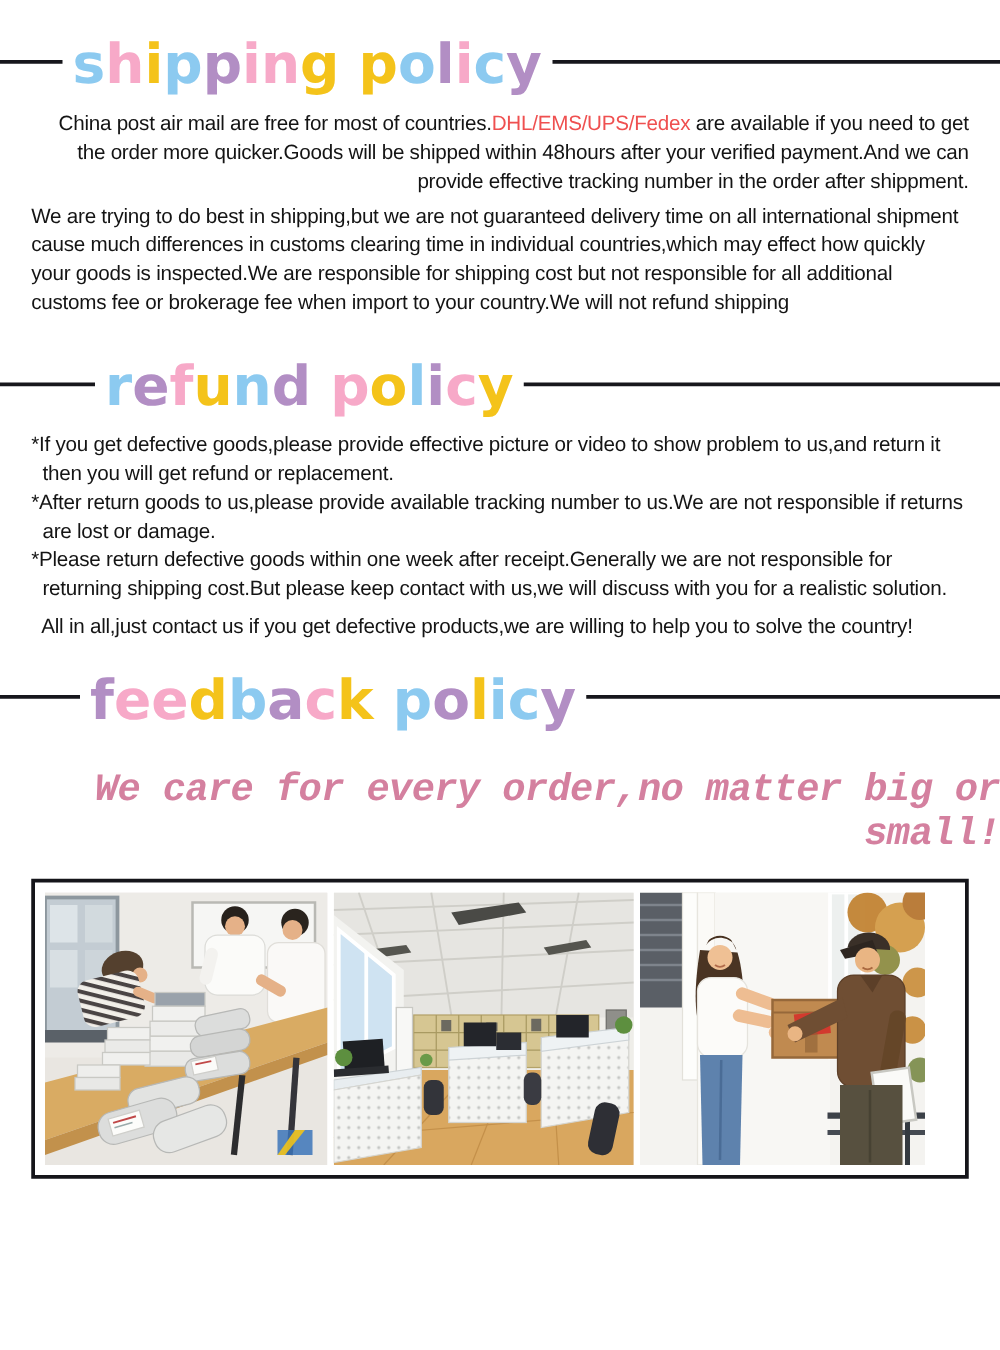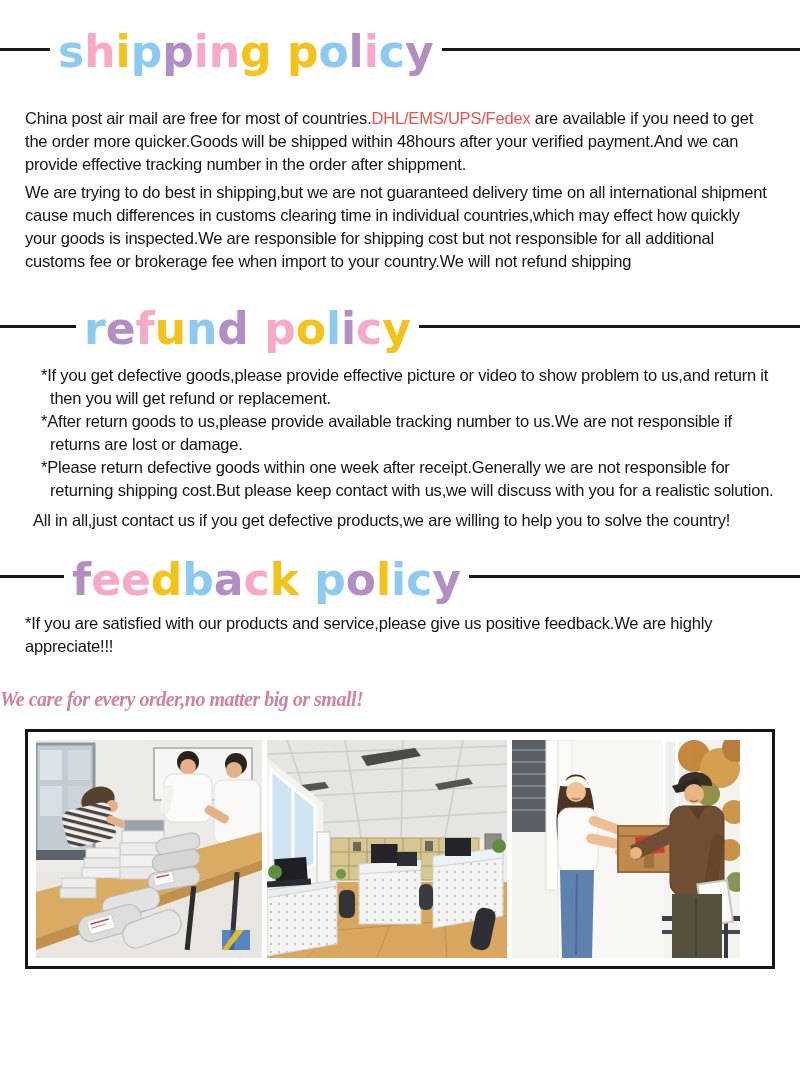--- a/index.html
+++ b/index.html
@@ -15,37 +15,37 @@
   .bubble{
     font-family:"DejaVu Sans",sans-serif;font-weight:700;
     font-size:44px;line-height:1.1;white-space:pre;margin:0 8px;
     letter-spacing:0px;
   }
   .bubble span{display:inline-block;}
   
   .content{padding:0 25px;}
   .para{font-size:16.5px;line-height:23px;letter-spacing:-0.2px;margin:0;}
   .policy-item{font-size:16.5px;line-height:23px;letter-spacing:-0.2px;margin:0;}
-  .hang{padding-left:9px;text-indent:-9px;margin-left:16px;}
+  .hang{padding-left:9px;text-indent:-9px;}
   .indented{padding-left:8px;}
   
   .slogan{
-    font-family:Liberation Serif, serif;font-weight:700;font-style:italic;
-    font-size:20px;letter-spacing:-0.5px;text-align:left;margin:0;
+    font-family:Liberation Mono, monospace;font-weight:700;font-style:italic;
+    font-size:31px;letter-spacing:-0.5px;text-align:right;margin:0;
   }
   
   .photo-frame{
     width:750px;margin:18px auto 0;border:3px solid #15151a;background:#fff;
     padding:8px;box-sizing:border-box;
   }
   .photos{display:flex;gap:5px;}
   .photos svg{display:block;}
   
   #h-shipping{margin-top:28px;}
-  #p-ship1{margin-top:31px;}
+  #p-ship1{margin-top:12px;text-align:right;}
   #p-ship2{margin-top:5px;}
   #h-refund{margin-top:32px;}
   #refund-items{margin-top:10px;}
   #refund-closing{margin-top:7px;}
   #h-feedback{margin-top:24px;}
   #feedback-items{margin-top:8px;}
   #feedback-items .policy-item + .policy-item{margin-top:7px;}
   #slogan{margin-top:30px;}
 </style>
 </head>
@@ -75,21 +75,20 @@
   <p class="policy-item indented" id="refund-closing">All in all,just contact us if you get defective products,we are willing to help you to solve the country!</p>
 </div>
 
 <div class="heading-row" id="h-feedback">
   <span class="rule" style="width:64px"></span>
   <h2 class="bubble"><span style="color: rgb(178, 142, 196);">f</span><span style="color: rgb(247, 169, 200);">e</span><span style="color: rgb(247, 169, 200);">e</span><span style="color: rgb(244, 195, 26);">d</span><span style="color: rgb(140, 202, 240);">b</span><span style="color: rgb(178, 142, 196);">a</span><span style="color: rgb(247, 169, 200);">c</span><span style="color: rgb(244, 195, 26);">k</span><span> </span><span style="color: rgb(140, 202, 240);">p</span><span style="color: rgb(178, 142, 196);">o</span><span style="color: rgb(244, 195, 26);">l</span><span style="color: rgb(140, 202, 240);">i</span><span style="color: rgb(140, 202, 240);">c</span><span style="color: rgb(178, 142, 196);">y</span></h2>
   <span class="rule grow"></span>
 </div>
 
 <div class="content" id="feedback-items">
-  <p class="policy-item">*If you are satisfied with our products and service,please give us positive feedback.We are highly appreciate!!!</p>
 </div>
 
 <p class="slogan" id="slogan" style="color:#d4809f">We care for every order,no matter big or small!</p>
 
 <div class="photo-frame">
   <div class="photos">
 
     <svg width="226" height="218" viewBox="0 0 226 218">
       <defs>
         <pattern id="p1stripes" width="7" height="7" patternUnits="userSpaceOnUse" patternTransform="rotate(28)">

